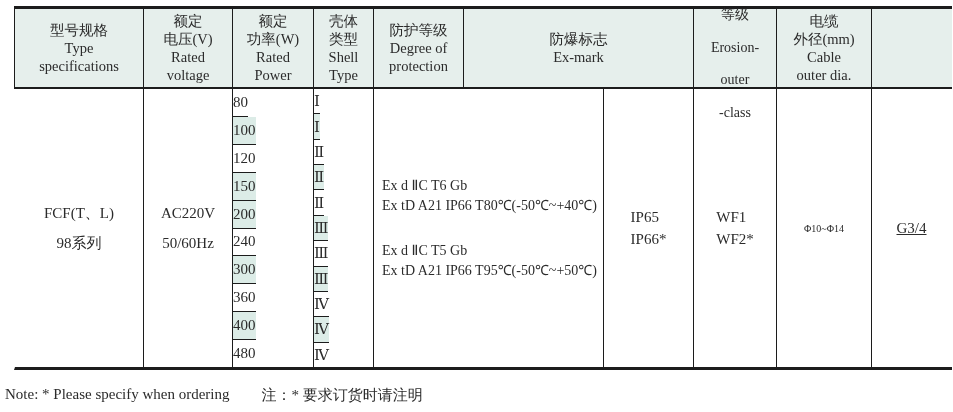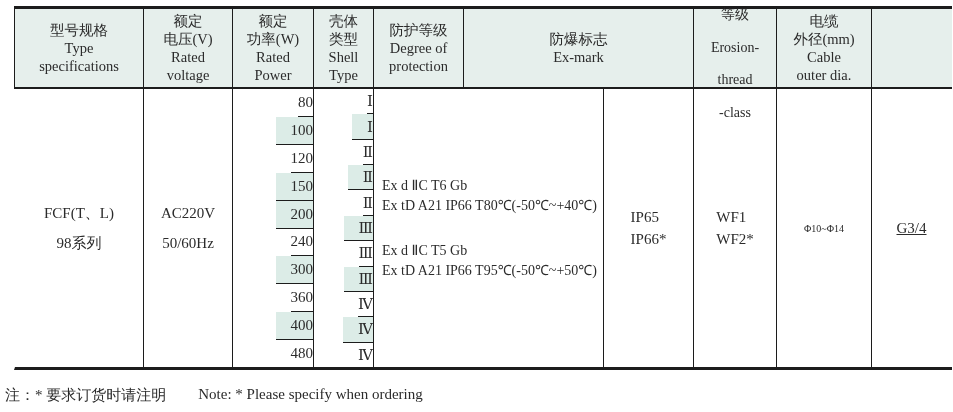--- a/index.html
+++ b/index.html
@@ -46,29 +46,29 @@
     border-right:1px solid var(--border);
     display:flex;flex-direction:column;justify-content:center;align-items:center;
     text-align:center;font-size:15px;
     flex:0 0 auto;
   }
   .bcol.last{border-right:1px solid transparent;text-decoration:underline;}
   
   .c1{width:129px;} .c2{width:89px;} .c3{width:81px;} .c4{width:60px;}
   .c5{width:230px;} .c6{width:90px;} .c7{width:83px;gap:18px;} .c8{width:95px;} .c9{width:80px;}
   
-  .rowcol{justify-content:stretch;align-items:flex-end;padding:0;}
+  .rowcol{justify-content:stretch;align-items:flex-start;padding:0;}
   .rcell{
     flex:1 1 0;
     display:flex;align-items:center;justify-content:center;
     border-bottom:1px solid var(--border);
     font-size:15px;
   }
   .rcell:last-child{border-bottom:none;}
-  .rcell.shade{background:var(--row-shade);padding-left:15px;}
+  .rcell.shade{background:var(--row-shade);}
   
   .stack{line-height:30px;}
   .leftstack{text-align:left;line-height:22px;}
   .exmark{
     align-items:flex-start;text-align:left;
     padding-left:8px;font-size:14px;line-height:20px;
   }
   .exgroup{margin:0;font-family:Liberation Serif, serif;}
   .exgroup + .exgroup{margin-top:25px;}
   .cabletext{font-size:10px;}
@@ -113,21 +113,21 @@
         <div>protection</div>
       </div>
     <div class="hcell c5">
         <div>防爆标志</div>
         <div>Ex-mark</div>
       </div>
     <div class="hcell c7">
         <div>防腐</div>
         <div>等级</div>
         <div>Erosion-</div>
-        <div>thread</div>
+        <div>outer</div>
         <div>-class</div>
       </div>
     <div class="hcell c8">
         <div>电缆</div>
         <div>外径(mm)</div>
         <div>Cable</div>
         <div>outer dia.</div>
       </div>
   </div>
 
@@ -195,15 +195,15 @@
       <span class="cabletext">Φ10~Φ14</span>
     </div>
     <div class="bcol c9 last">
       <span>G3/4</span>
     </div>
   </div>
 
 </div>
 
 <div class="footnote">
+  <span>Note: * Please specify when ordering</span>
   <span>注：* 要求订货时请注明</span>
-  <span>Note: * Please specify when ordering</span>
 </div>
 
 </body></html>

